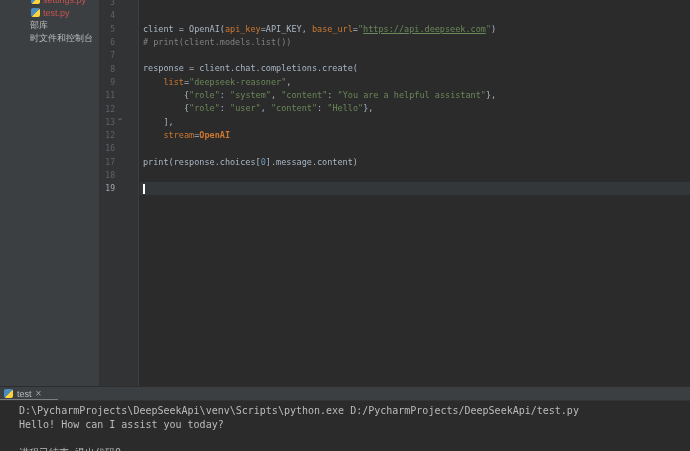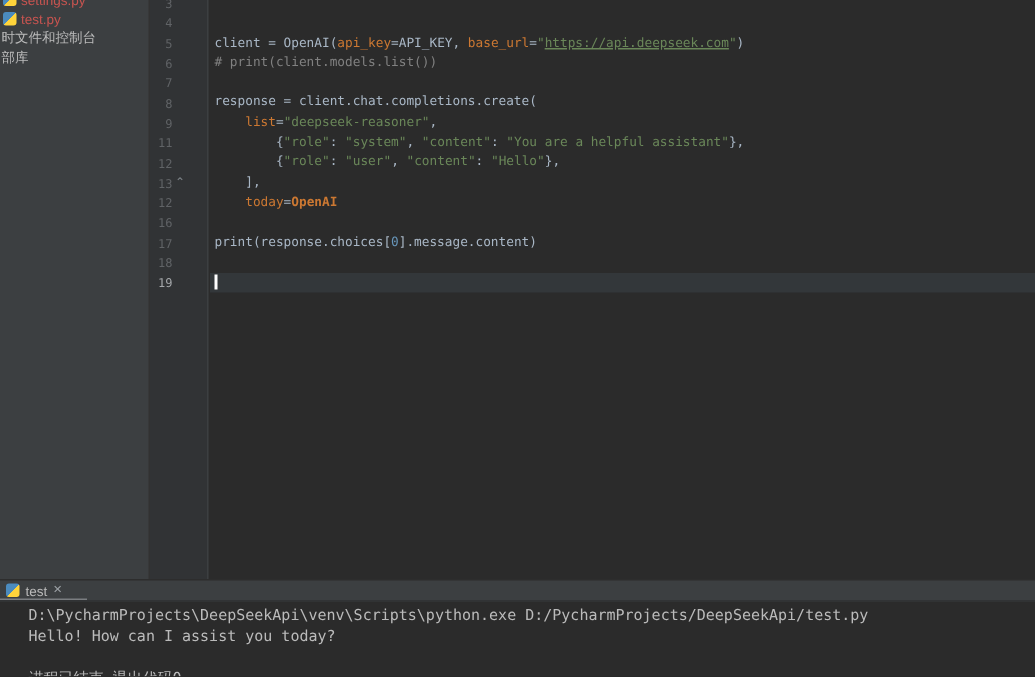--- a/index.html
+++ b/index.html
@@ -5,21 +5,21 @@
   * { margin:0; padding:0; box-sizing:border-box; }
   body { background:#2b2b2b; }
   .app { position:relative; width:690px; height:451px; background:#2b2b2b; overflow:hidden;
          font-family:"Liberation Sans", sans-serif; }
 
   
   .project-panel { position:absolute; left:0; top:0; width:100px; height:387px;
                    background:#3c3f41; border-right:1px solid #323232; overflow:hidden; }
   .tree { margin-top:-7px; }
   .tree-item { height:13px; display:flex; align-items:center; gap:3px; padding-left:2px;
-               font-size:9px; color:#bbbbbb; white-space:nowrap; cursor:pointer; }
+               font-size:9px; color:#bbbbbb; white-space:nowrap; cursor:pointer;margin-left:29px; }
   .tree-item.red { color:#c75450; }
   .tree-item.no-icon { padding-left:1px; }
   .py-icon { width:9px; height:9px; flex:0 0 auto; border-radius:2px;
              background:linear-gradient(135deg,#4b8bbe 0 50%,#ffd43b 50% 100%); }
 
   
   .editor { position:absolute; left:100px; top:0; right:0; height:387px; background:#2b2b2b; overflow:hidden; }
   .gutter-bg { position:absolute; left:0; top:0; width:39px; height:387px;
                background:#313335; border-right:1px solid #3c3f41; }
   .lines { position:absolute; left:0; top:-4px; right:0; }
@@ -65,24 +65,24 @@
     <div class="tree">
         <div class="tree-item red">
           <span class="py-icon"></span>
           <span class="tree-label">settings.py</span>
         </div>
         <div class="tree-item red">
           <span class="py-icon"></span>
           <span class="tree-label">test.py</span>
         </div>
         <div class="tree-item no-icon">
-          <span class="tree-label">时文件和控制台</span>
+          <span class="tree-label">部库</span>
         </div>
         <div class="tree-item no-icon">
-          <span class="tree-label">部库</span>
+          <span class="tree-label">时文件和控制台</span>
         </div>
       </div>
   </div>
 
   <div class="editor">
     <div class="gutter-bg"></div>
     <div class="lines">
         <div class="row">
           <div class="gutter-cell">
             <span class="line-num">3</span>
@@ -141,21 +141,21 @@
           <div class="gutter-cell">
             <span class="line-num">13</span>
             <span class="fold">⌃</span>
           </div>
           <div class="code-cell"><span class="tk-plain">    ],</span></div>
         </div>
         <div class="row">
           <div class="gutter-cell">
             <span class="line-num">12</span>
           </div>
-          <div class="code-cell"><span class="tk-plain">    </span><span class="tk-param">today</span><span class="tk-plain">=</span><span class="tk-keyword">OpenAI</span></div>
+          <div class="code-cell"><span class="tk-plain">    </span><span class="tk-param">stream</span><span class="tk-plain">=</span><span class="tk-keyword">OpenAI</span></div>
         </div>
         <div class="row">
           <div class="gutter-cell">
             <span class="line-num">16</span>
           </div>
           <div class="code-cell"></div>
         </div>
         <div class="row">
           <div class="gutter-cell">
             <span class="line-num">17</span>

